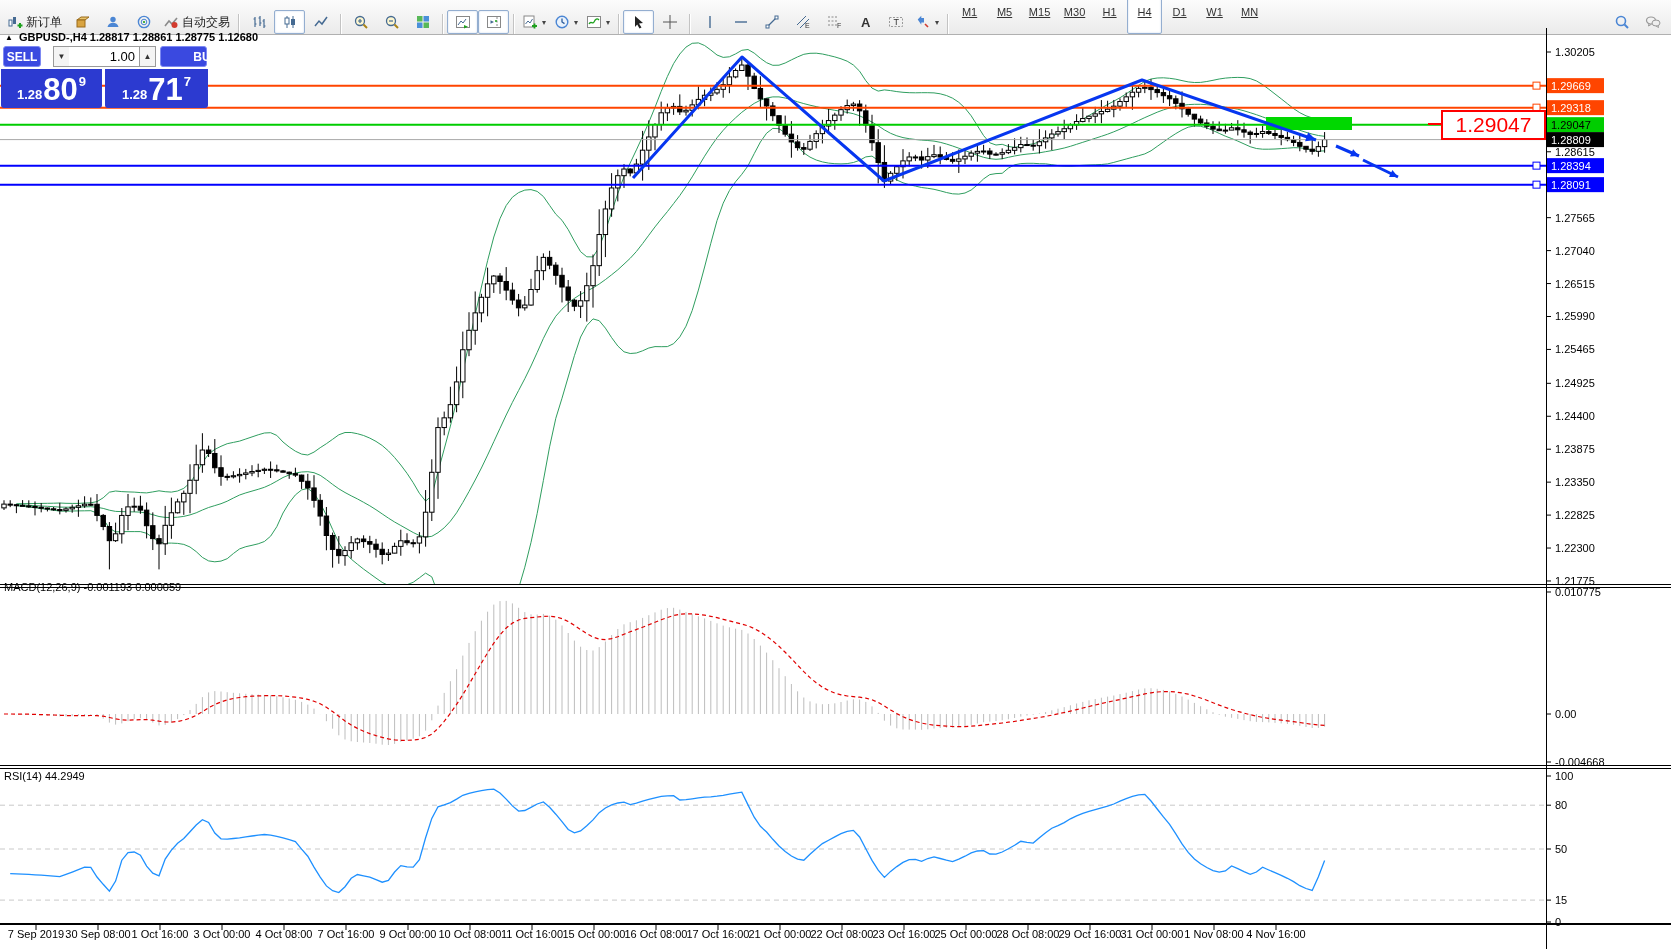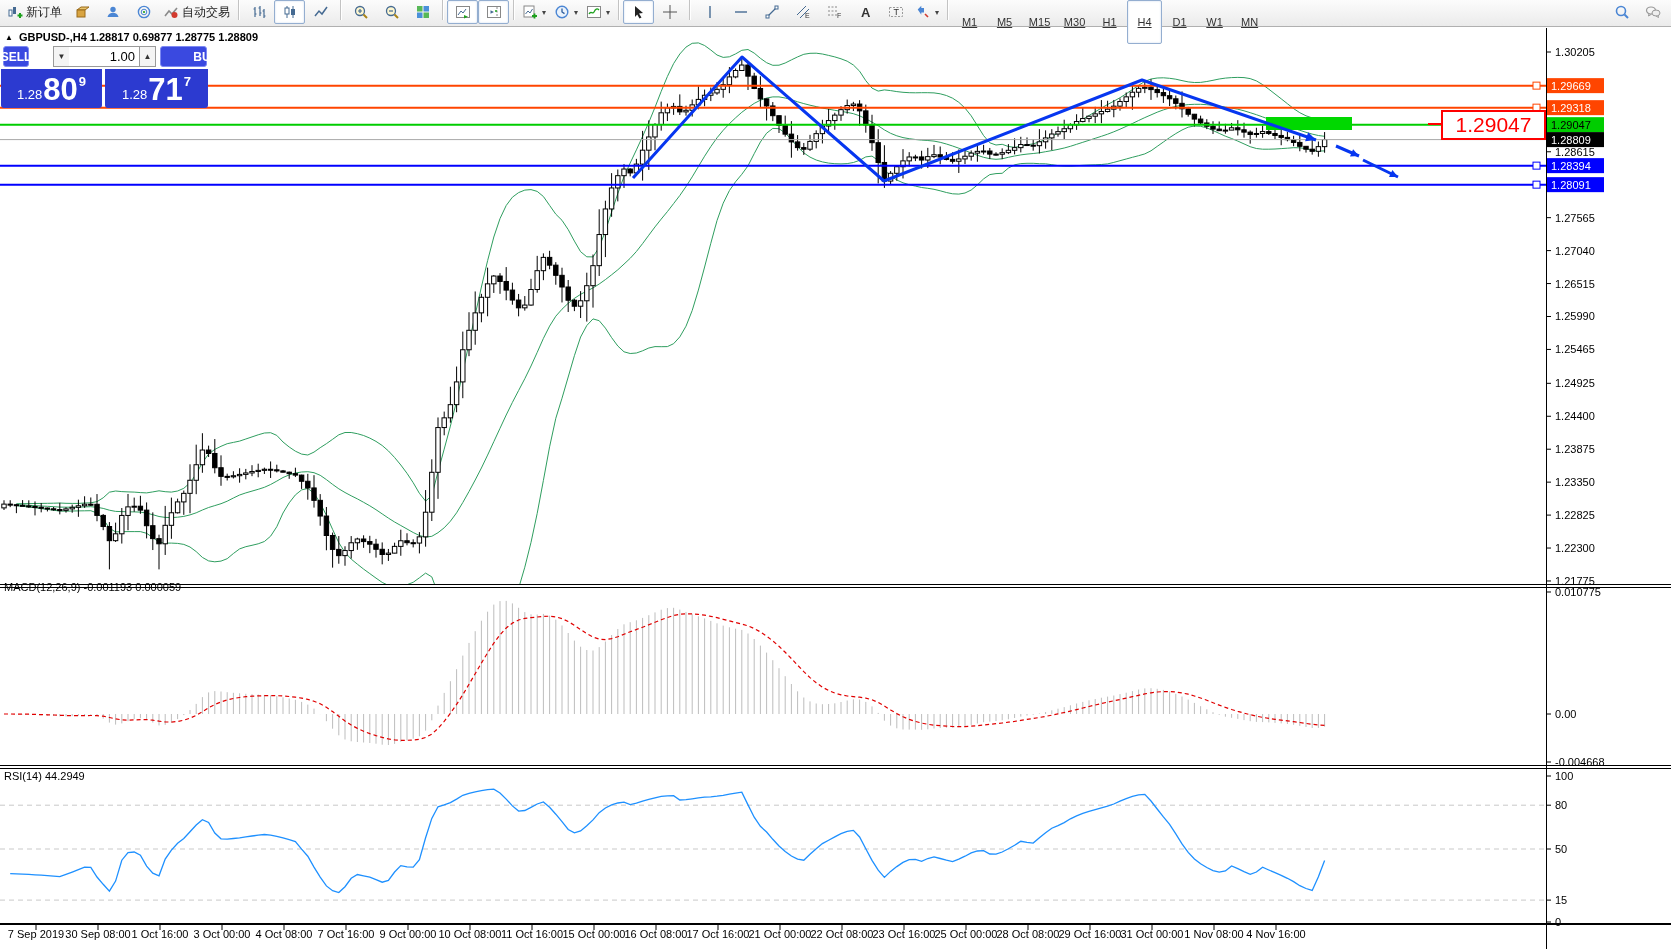--- a/index.html
+++ b/index.html
@@ -1,54 +1,54 @@
 <!DOCTYPE html>
 <html><head>
 <meta charset="utf-8">
 <style>
   html,body{margin:0;padding:0;background:#888;}
   .screen{position:relative;width:1671px;height:949px;background:#fff;overflow:hidden;
           font-family:"Liberation Sans",sans-serif;-webkit-font-smoothing:antialiased;}
   
-  .toolbar{position:absolute;left:0;top:0;width:1671px;height:27px;
+  .toolbar{position:absolute;left:0;top:0;width:1671px;height:35px;
            background:linear-gradient(#fcfcfc,#ebebeb);border-bottom:1px solid #b0b0b0;
-           display:flex;align-items:flex-start;padding:0 3px;box-sizing:border-box;}
+           display:flex;align-items:flex-end;padding:0 3px;box-sizing:border-box;}
   .tb-btn{height:22px;min-width:23px;display:flex;align-items:center;justify-content:center;
           gap:3px;padding:0 3px;border:1px solid transparent;border-radius:2px;
           font-size:12px;color:#222;cursor:default;white-space:nowrap;}
   .tb-btn.pressed{background:#fff;border:1px solid #94aed0;box-shadow:inset 0 0 2px #c7d6ea;}
   .tb-btn .dd{font-size:8px;color:#444;margin-left:1px;}
   .tb-sep{width:1px;height:20px;background:#c3c3c3;margin:0 4px;box-shadow:1px 0 0 #fff;flex:none;}
   .tb-spacer{flex:1;}
   .tf-btn{font-size:11px;color:#333;padding:10px 5px;text-decoration:underline;}
   
   .chart-title{position:absolute;left:5px;top:31px;font-size:11px;font-weight:bold;color:#000;
                display:flex;align-items:center;gap:6px;}
   .chart-title .tri{font-size:8px;}
   
   .oct{position:absolute;left:1px;top:46px;width:207px;height:63px;}
   .oct .btn{position:absolute;top:0;height:21px;background:#3a49e0;border:1px solid #7d89f2;
             border-radius:3px;color:#fff;font-size:12px;font-weight:bold;
             display:flex;align-items:center;justify-content:center;box-sizing:border-box;}
-  .oct .sell-btn{left:2px;width:26px;}
+  .oct .sell-btn{left:2px;width:38px;}
   .oct .buy-btn{left:159px;width:46px;padding-left:45px;}
   .oct .spin{position:absolute;top:0;height:21px;box-sizing:border-box;background:#f4f4f4;
              border:1px solid #9a9a9a;display:flex;align-items:center;justify-content:center;
              font-size:8px;color:#333;}
   .oct .spin-dn{left:52px;width:17px;}
   .oct .spin-up{left:138px;width:17px;}
   .oct .vol{position:absolute;left:68px;top:0;width:71px;height:21px;box-sizing:border-box;
             background:#fff;border-top:1px solid #9a9a9a;border-bottom:1px solid #9a9a9a;
             font-size:13px;color:#000;text-align:right;padding:2px 5px 0 0;}
   .oct .pricebox{position:absolute;top:23px;height:39px;background:#2c3ad0;color:#fff;
                  display:flex;align-items:flex-end;justify-content:center;padding-bottom:3px;
                  box-sizing:border-box;border-radius:0 0 3px 3px;}
   .oct .sell-box{left:0;width:101px;}
   .oct .buy-box{left:104px;width:103px;}
-  .oct .p-small{font-size:13px;font-weight:normal;margin:16px 1px 3px 0;}
+  .oct .p-small{font-size:13px;font-weight:bold;margin:16px 1px 3px 0;}
   .oct .p-big{font-size:31px;font-weight:bold;line-height:30px;}
   .oct .p-sup{font-size:13px;font-weight:bold;margin:0 0 16px 1px;}
   
   .callout{position:absolute;left:1441px;top:110px;width:101px;height:26px;background:#fff;
            border:2px solid #ff0000;color:#ff0000;font-size:21px;
            display:flex;align-items:center;justify-content:center;}
   
   .cn-note{position:absolute;left:1360px;top:197px;font-size:31px;font-weight:bold;
            color:#00a44c;letter-spacing:4px;text-shadow:2px 2px 0 #d3e400;}
   .ind-label{position:absolute;left:4px;font-size:11px;color:#000;}
@@ -872,21 +872,21 @@
         <text x="1152" y="938" font-size="11" fill="#000" text-anchor="middle">31 Oct 00:00</text>
         <line x1="1214" y1="924" x2="1214" y2="930" stroke="#000"></line>
         <text x="1214" y="938" font-size="11" fill="#000" text-anchor="middle">1 Nov 08:00</text>
         <line x1="1276" y1="924" x2="1276" y2="930" stroke="#000"></line>
         <text x="1276" y="938" font-size="11" fill="#000" text-anchor="middle">4 Nov 16:00</text>
       </g>
     </svg>
 
   <div class="chart-title">
     <span class="tri">▲</span>
-    <span>GBPUSD-,H4  1.28817 0.69877 1.28775 1.28809</span>
+    <span>GBPUSD-,H4  1.28817 1.28861 1.28775 1.12680</span>
   </div>
 
   <div class="oct">
     <div class="btn sell-btn">SELL</div>
     <div class="spin spin-dn">▼</div>
     <div class="vol">1.00</div>
     <div class="spin spin-up">▲</div>
     <div class="btn buy-btn">BUY</div>
     <div class="pricebox sell-box">
       <span class="p-small">1.28</span>

